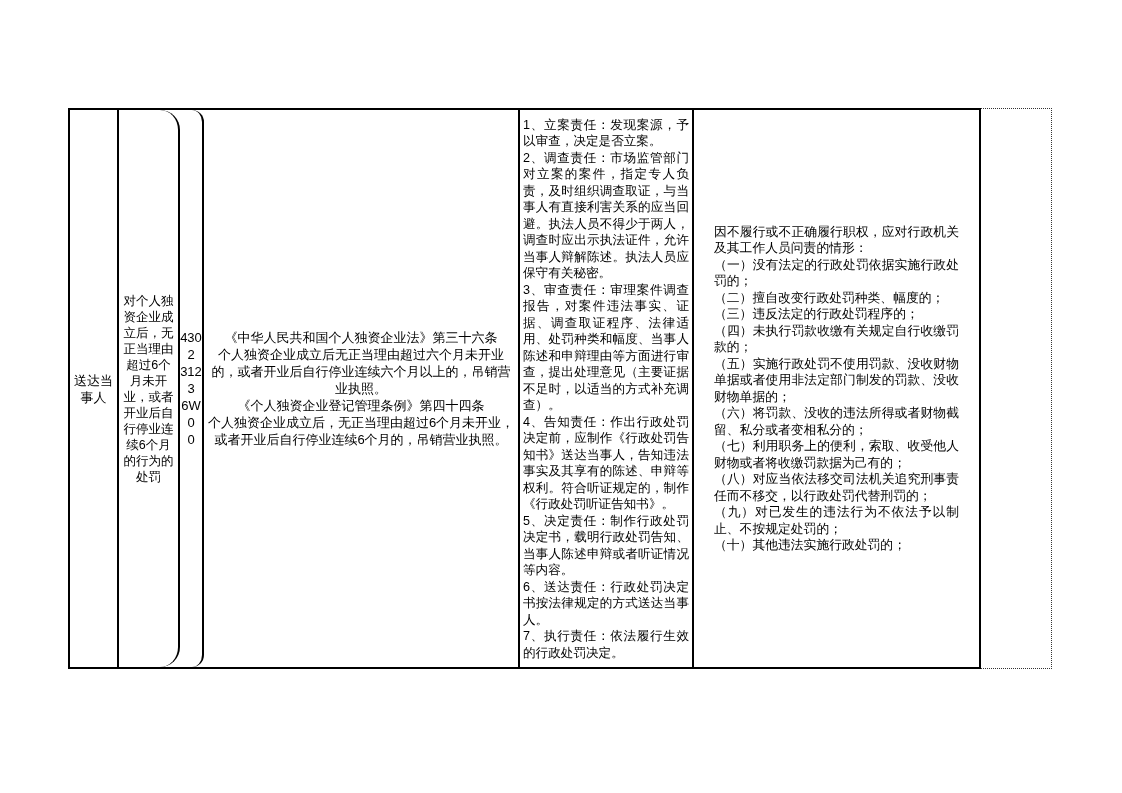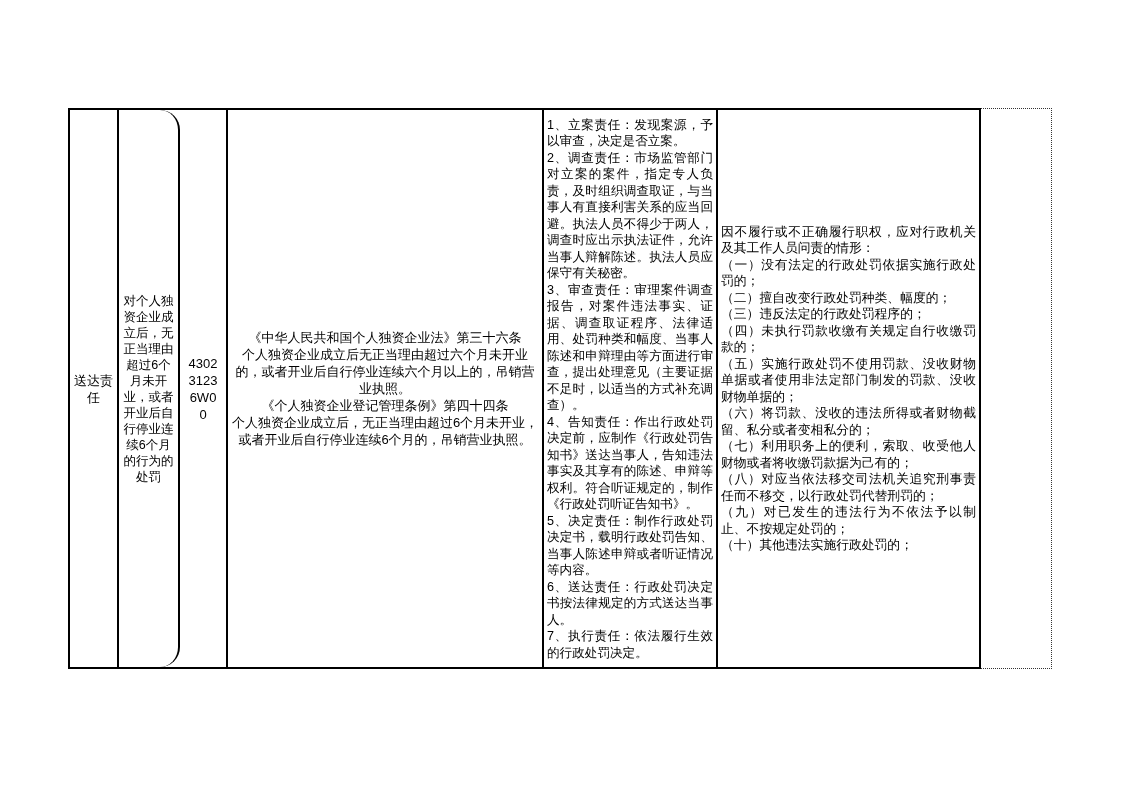--- a/index.html
+++ b/index.html
@@ -45,62 +45,62 @@
   
   .c-seq { width: 35px; }
   .c-seq .txt { text-align: center; font-size: 13px; line-height: 17px; }
   
   .c-category { width: 49px; }
   .c-category .txt { text-align: center; font-size: 13px; line-height: 17px; padding: 0 3px; }
   
   .c-item { width: 61px; border-radius: 20px; }
   .c-item .txt { text-align: center; font-size: 12.5px; line-height: 16px; padding: 0 3px; }
   
-  .c-code { width: 48px; }
+  .c-code { width: 24px; border-radius: 16px; }
   .c-code .txt { text-align: center; font-size: 13px; line-height: 17px; word-break: break-all; }
   
   .c-legal { width: 316px; }
   .c-legal .txt { text-align: center; font-size: 13px; line-height: 17px; padding: 0 2px; }
   
   .c-duties { width: 174px; justify-content: center; }
   .c-duties .txt {
     text-align: justify;
     text-justify: inter-character;
     font-size: 12.6px;
     line-height: 16.5px;
     padding: 1px 3px 0 3px;
   }
   
   .c-account { flex: 1 1 auto; width: auto; }
   .c-account .txt {
     text-align: justify;
     text-justify: inter-character;
     font-size: 12.8px;
     line-height: 16.5px;
-    padding: 0 3px;
+    padding: 0 20px;
   }
   
   .dotted-cell {
     width: 71px;
     height: 561px;
     box-sizing: border-box;
     border: 1px dotted #333333;
     border-left: none;
     background: #ffffff;
   }
 </style>
 </head>
 <body>
 
 <div class="duty-table">
   <div class="solid-grid">
 
 
     <div class="cell c-category">
-      <div class="txt">送达责任</div>
+      <div class="txt">送达当事人</div>
     </div>
 
     <div class="cell c-item">
       <div class="txt">对个人独资企业成立后，无正当理由超过6个月未开业，或者开业后自行停业连续6个月的行为的处罚</div>
     </div>
 
     <div class="cell c-code">
       <div class="txt">4302
 3123
 6W0

